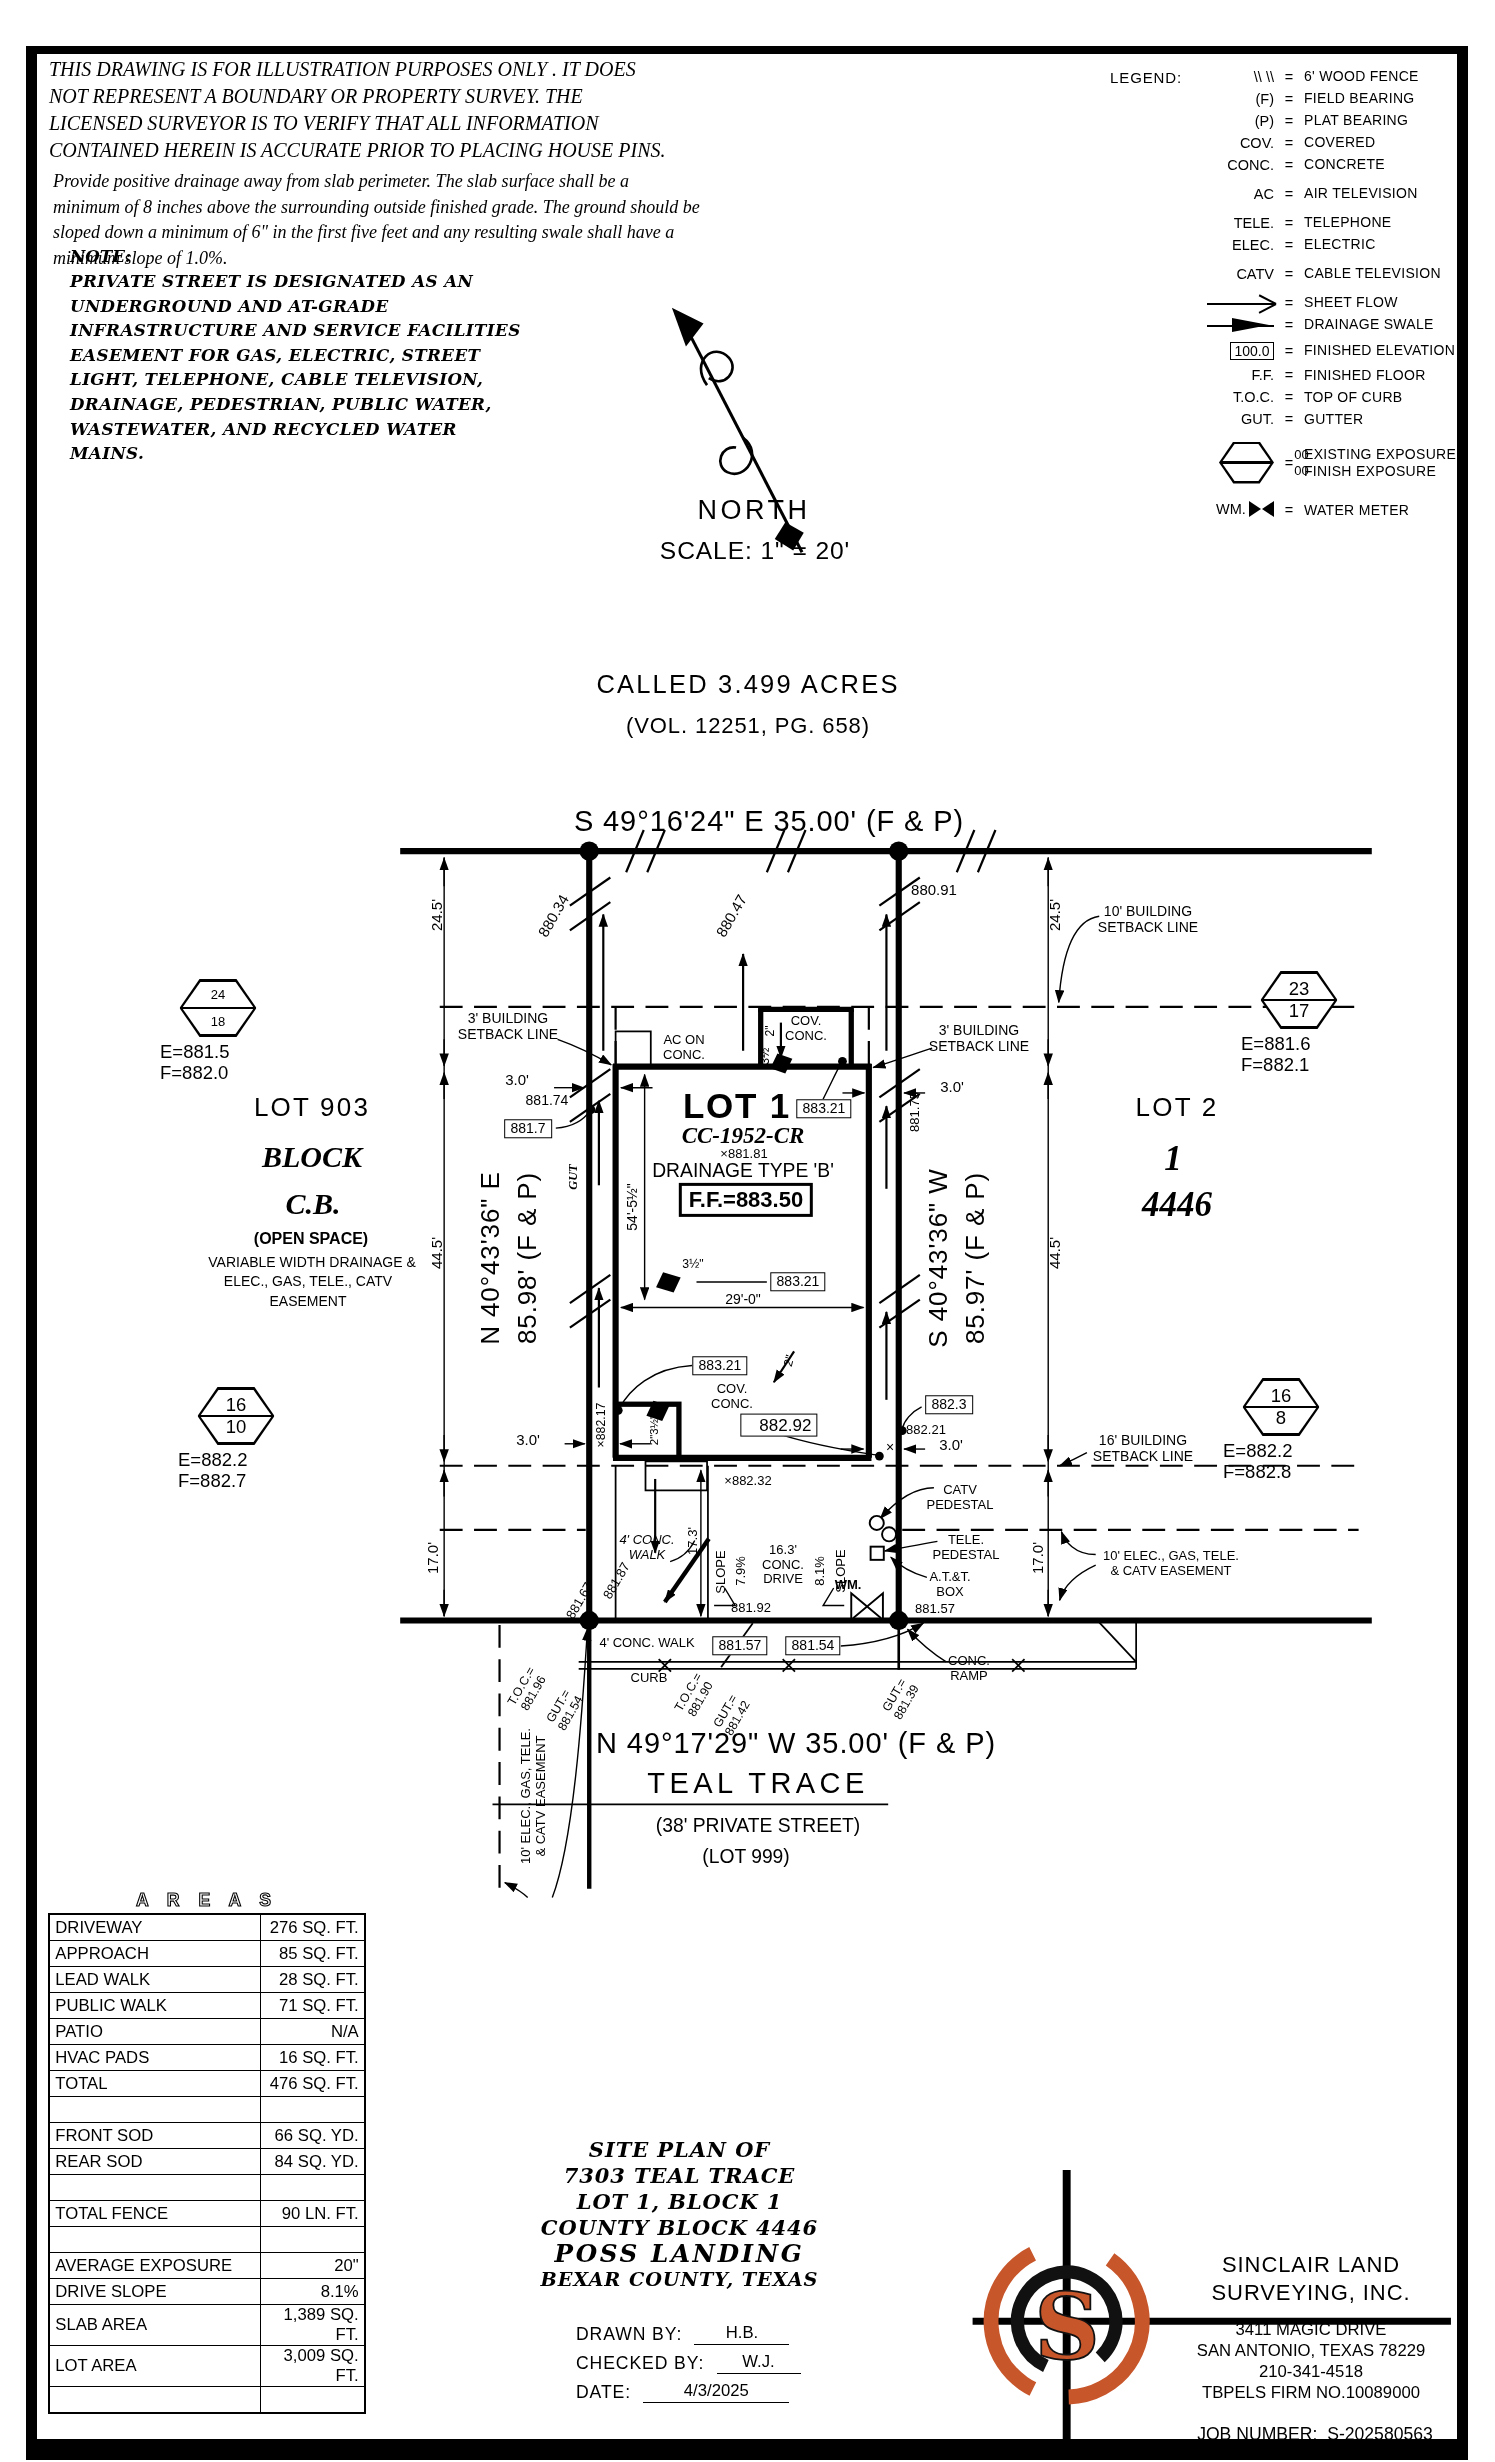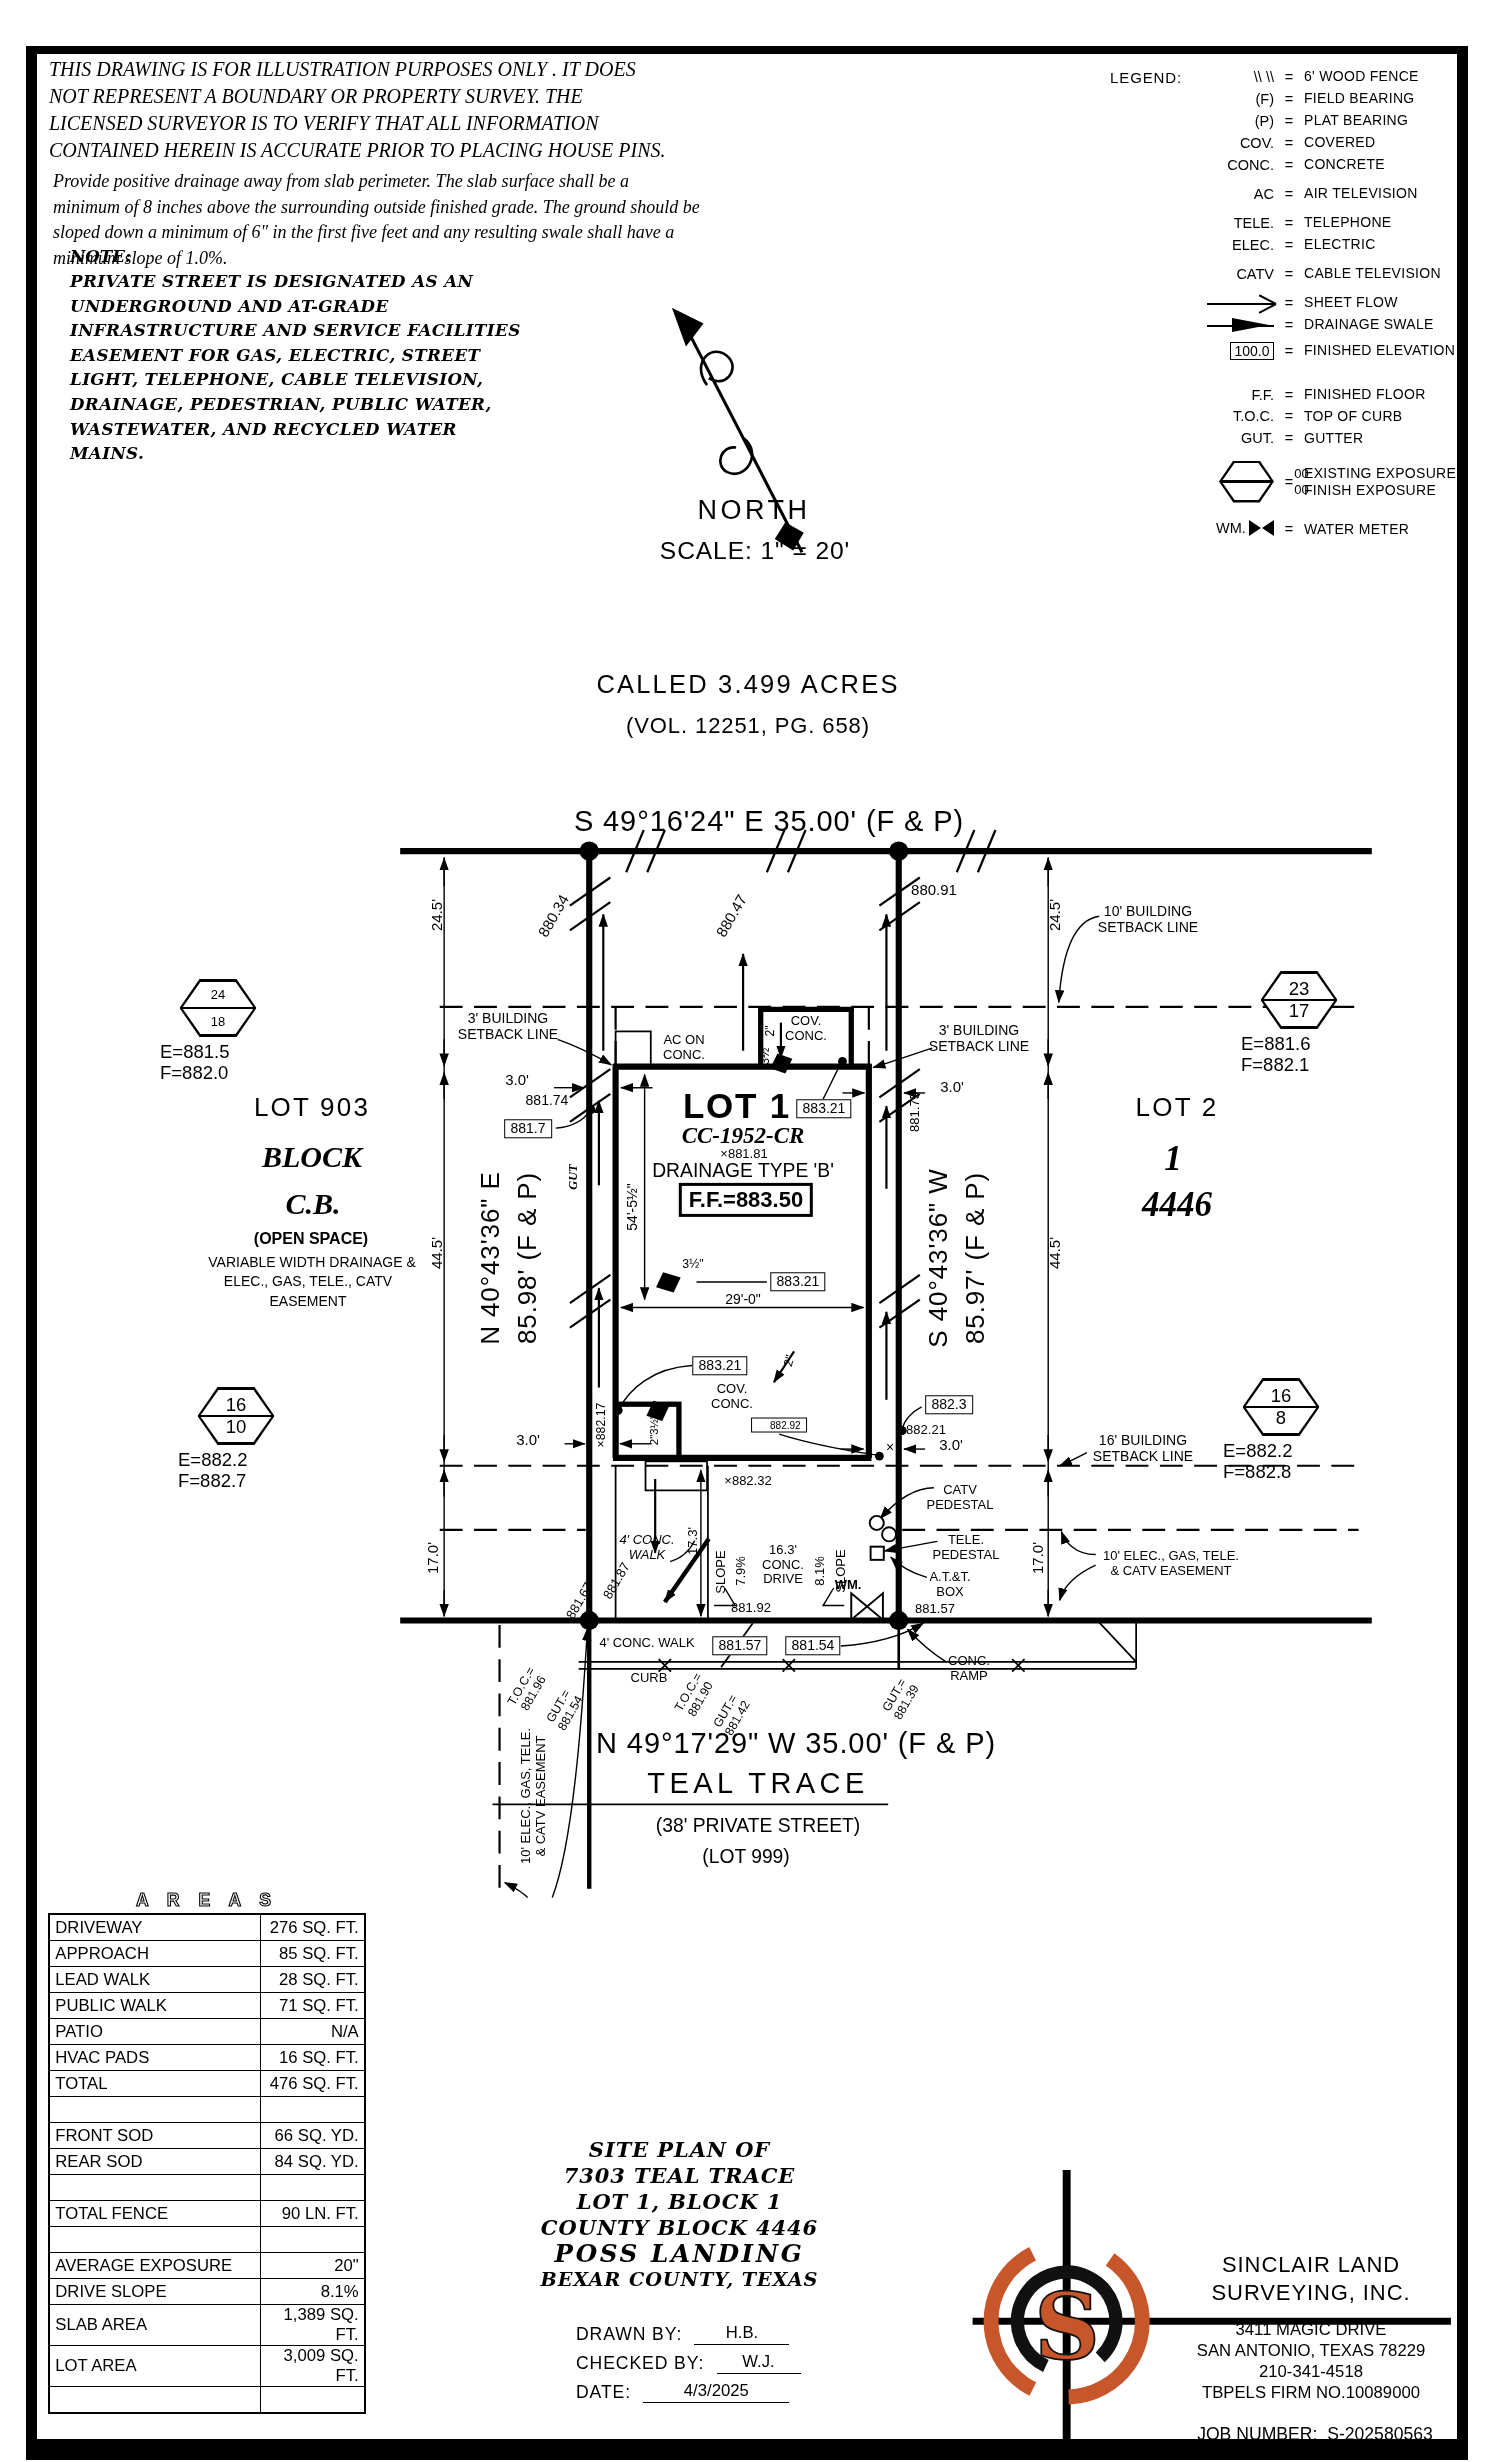--- a/index.html
+++ b/index.html
@@ -339,21 +339,21 @@
       <div class="lg-row">
         <span class="lg-sym"><span class="lg-swale"></span></span>
         <span class="lg-eq">=</span>
         <span class="lg-def">DRAINAGE SWALE</span>
       </div>
       <div class="lg-row" style="margin-top: 8.8px;">
         <span class="lg-sym"><span class="lg-box">100.0</span></span>
         <span class="lg-eq">=</span>
         <span class="lg-def">FINISHED ELEVATION</span>
       </div>
-      <div class="lg-row" style="margin-top: 26px; align-items: flex-end;">
+      <div class="lg-row" style="margin-top: 7px;">
         <span class="lg-sym">F.F.</span>
         <span class="lg-eq">=</span>
         <span class="lg-def">FINISHED FLOOR</span>
       </div>
       <div class="lg-row">
         <span class="lg-sym">T.O.C.</span>
         <span class="lg-eq">=</span>
         <span class="lg-def">TOP OF CURB</span>
       </div>
       <div class="lg-row">
@@ -410,21 +410,21 @@
       <div class="lbl ls1" style="left: 976px; top: 1258px; font-size: 26px; transform: translate(-50%, -50%) rotate(-90deg);">85.97' (F &amp; P)</div>
       <div class="lbl" style="left: 633px; top: 1207px; font-size: 14px; transform: translate(-50%, -50%) rotate(-90deg);">54'-5½"</div>
       <div class="lbl" style="left: 693px; top: 1265px; font-size: 12.3px; transform: translate(-50%, -50%);">3½"</div>
       <div class="lbl box" style="left: 798px; top: 1282px; font-size: 14px; transform: translate(-50%, -50%);">883.21</div>
       <div class="lbl" style="left: 743px; top: 1300px; font-size: 14px; transform: translate(-50%, -50%);">29'-0"</div>
       <div class="lbl box" style="left: 720px; top: 1366px; font-size: 14px; transform: translate(-50%, -50%);">883.21</div>
       <div class="lbl" style="left: 790px; top: 1361px; font-size: 12.3px; transform: translate(-50%, -50%) rotate(-75deg);">2"</div>
       <div class="lbl" style="left: 732px; top: 1397px; font-size: 13px; transform: translate(-50%, -50%);">COV.<br>CONC.</div>
       <div class="lbl" style="left: 654px; top: 1430px; font-size: 11.4px; transform: translate(-50%, -50%) rotate(-90deg);">2"3½"</div>
       <div class="lbl" style="left: 602px; top: 1425px; font-size: 12.3px; transform: translate(-50%, -50%) rotate(-90deg);">×882.17</div>
-      <div class="lbl box" style="left: 779px; top: 1425px; font-size: 10px; transform: translate(-50%, -50%); padding-left: 18px;">882.92</div>
+      <div class="lbl box" style="left: 779px; top: 1425px; font-size: 17px; transform: translate(-50%, -50%); padding-left: 18px;">882.92</div>
       <div class="lbl" style="left: 528px; top: 1440px; font-size: 15px; transform: translate(-50%, -50%);">3.0'</div>
       <div class="lbl box" style="left: 949px; top: 1405px; font-size: 14px; transform: translate(-50%, -50%);">882.3</div>
       <div class="lbl" style="left: 926px; top: 1430px; font-size: 13px; transform: translate(-50%, -50%);">882.21</div>
       <div class="lbl" style="left: 890px; top: 1448px; font-size: 14px; transform: translate(-50%, -50%);">×</div>
       <div class="lbl" style="left: 951px; top: 1445px; font-size: 15px; transform: translate(-50%, -50%);">3.0'</div>
       <div class="lbl" style="left: 437px; top: 1253px; font-size: 15px; transform: translate(-50%, -50%) rotate(-90deg);">44.5'</div>
       <div class="lbl" style="left: 1055px; top: 1253px; font-size: 15px; transform: translate(-50%, -50%) rotate(-90deg);">44.5'</div>
       <div class="lbl" style="left: 1143px; top: 1449px; font-size: 14px; transform: translate(-50%, -50%);">16' BUILDING<br>SETBACK LINE</div>
       <div class="lbl" style="left: 748px; top: 1481px; font-size: 13px; transform: translate(-50%, -50%);">×882.32</div>
       <div class="lbl" style="left: 433px; top: 1558px; font-size: 15px; transform: translate(-50%, -50%) rotate(-90deg);">17.0'</div>

